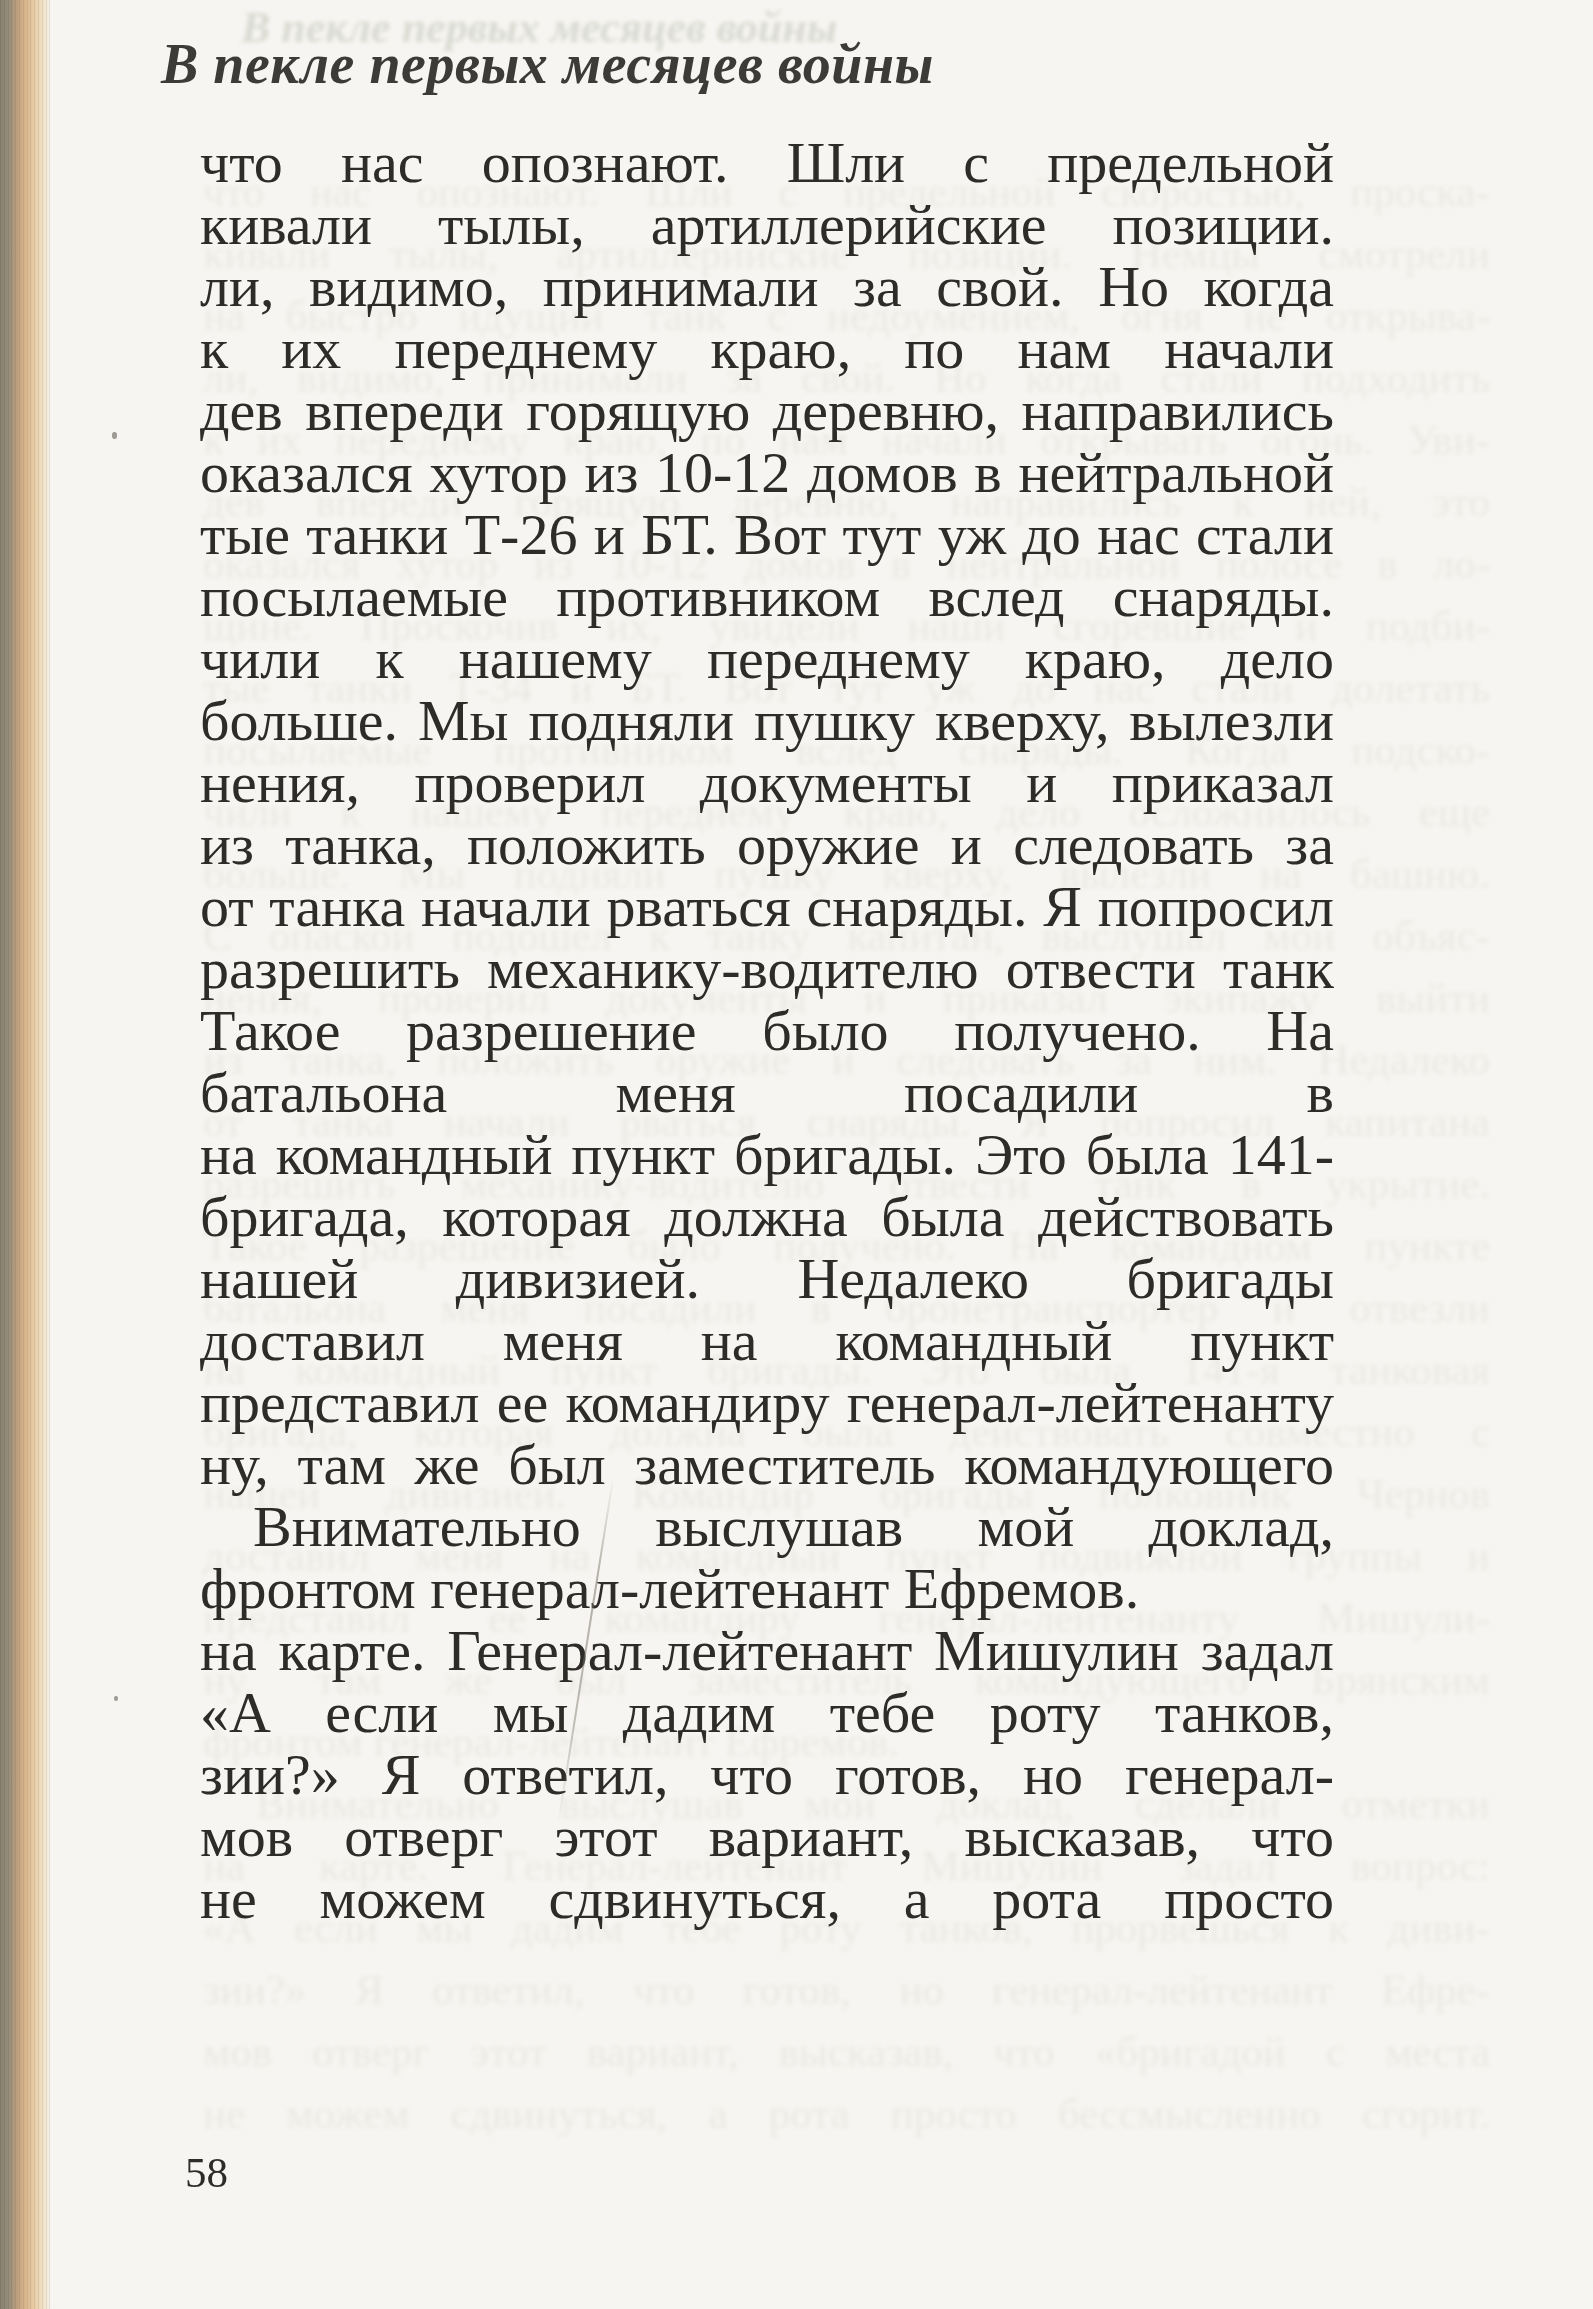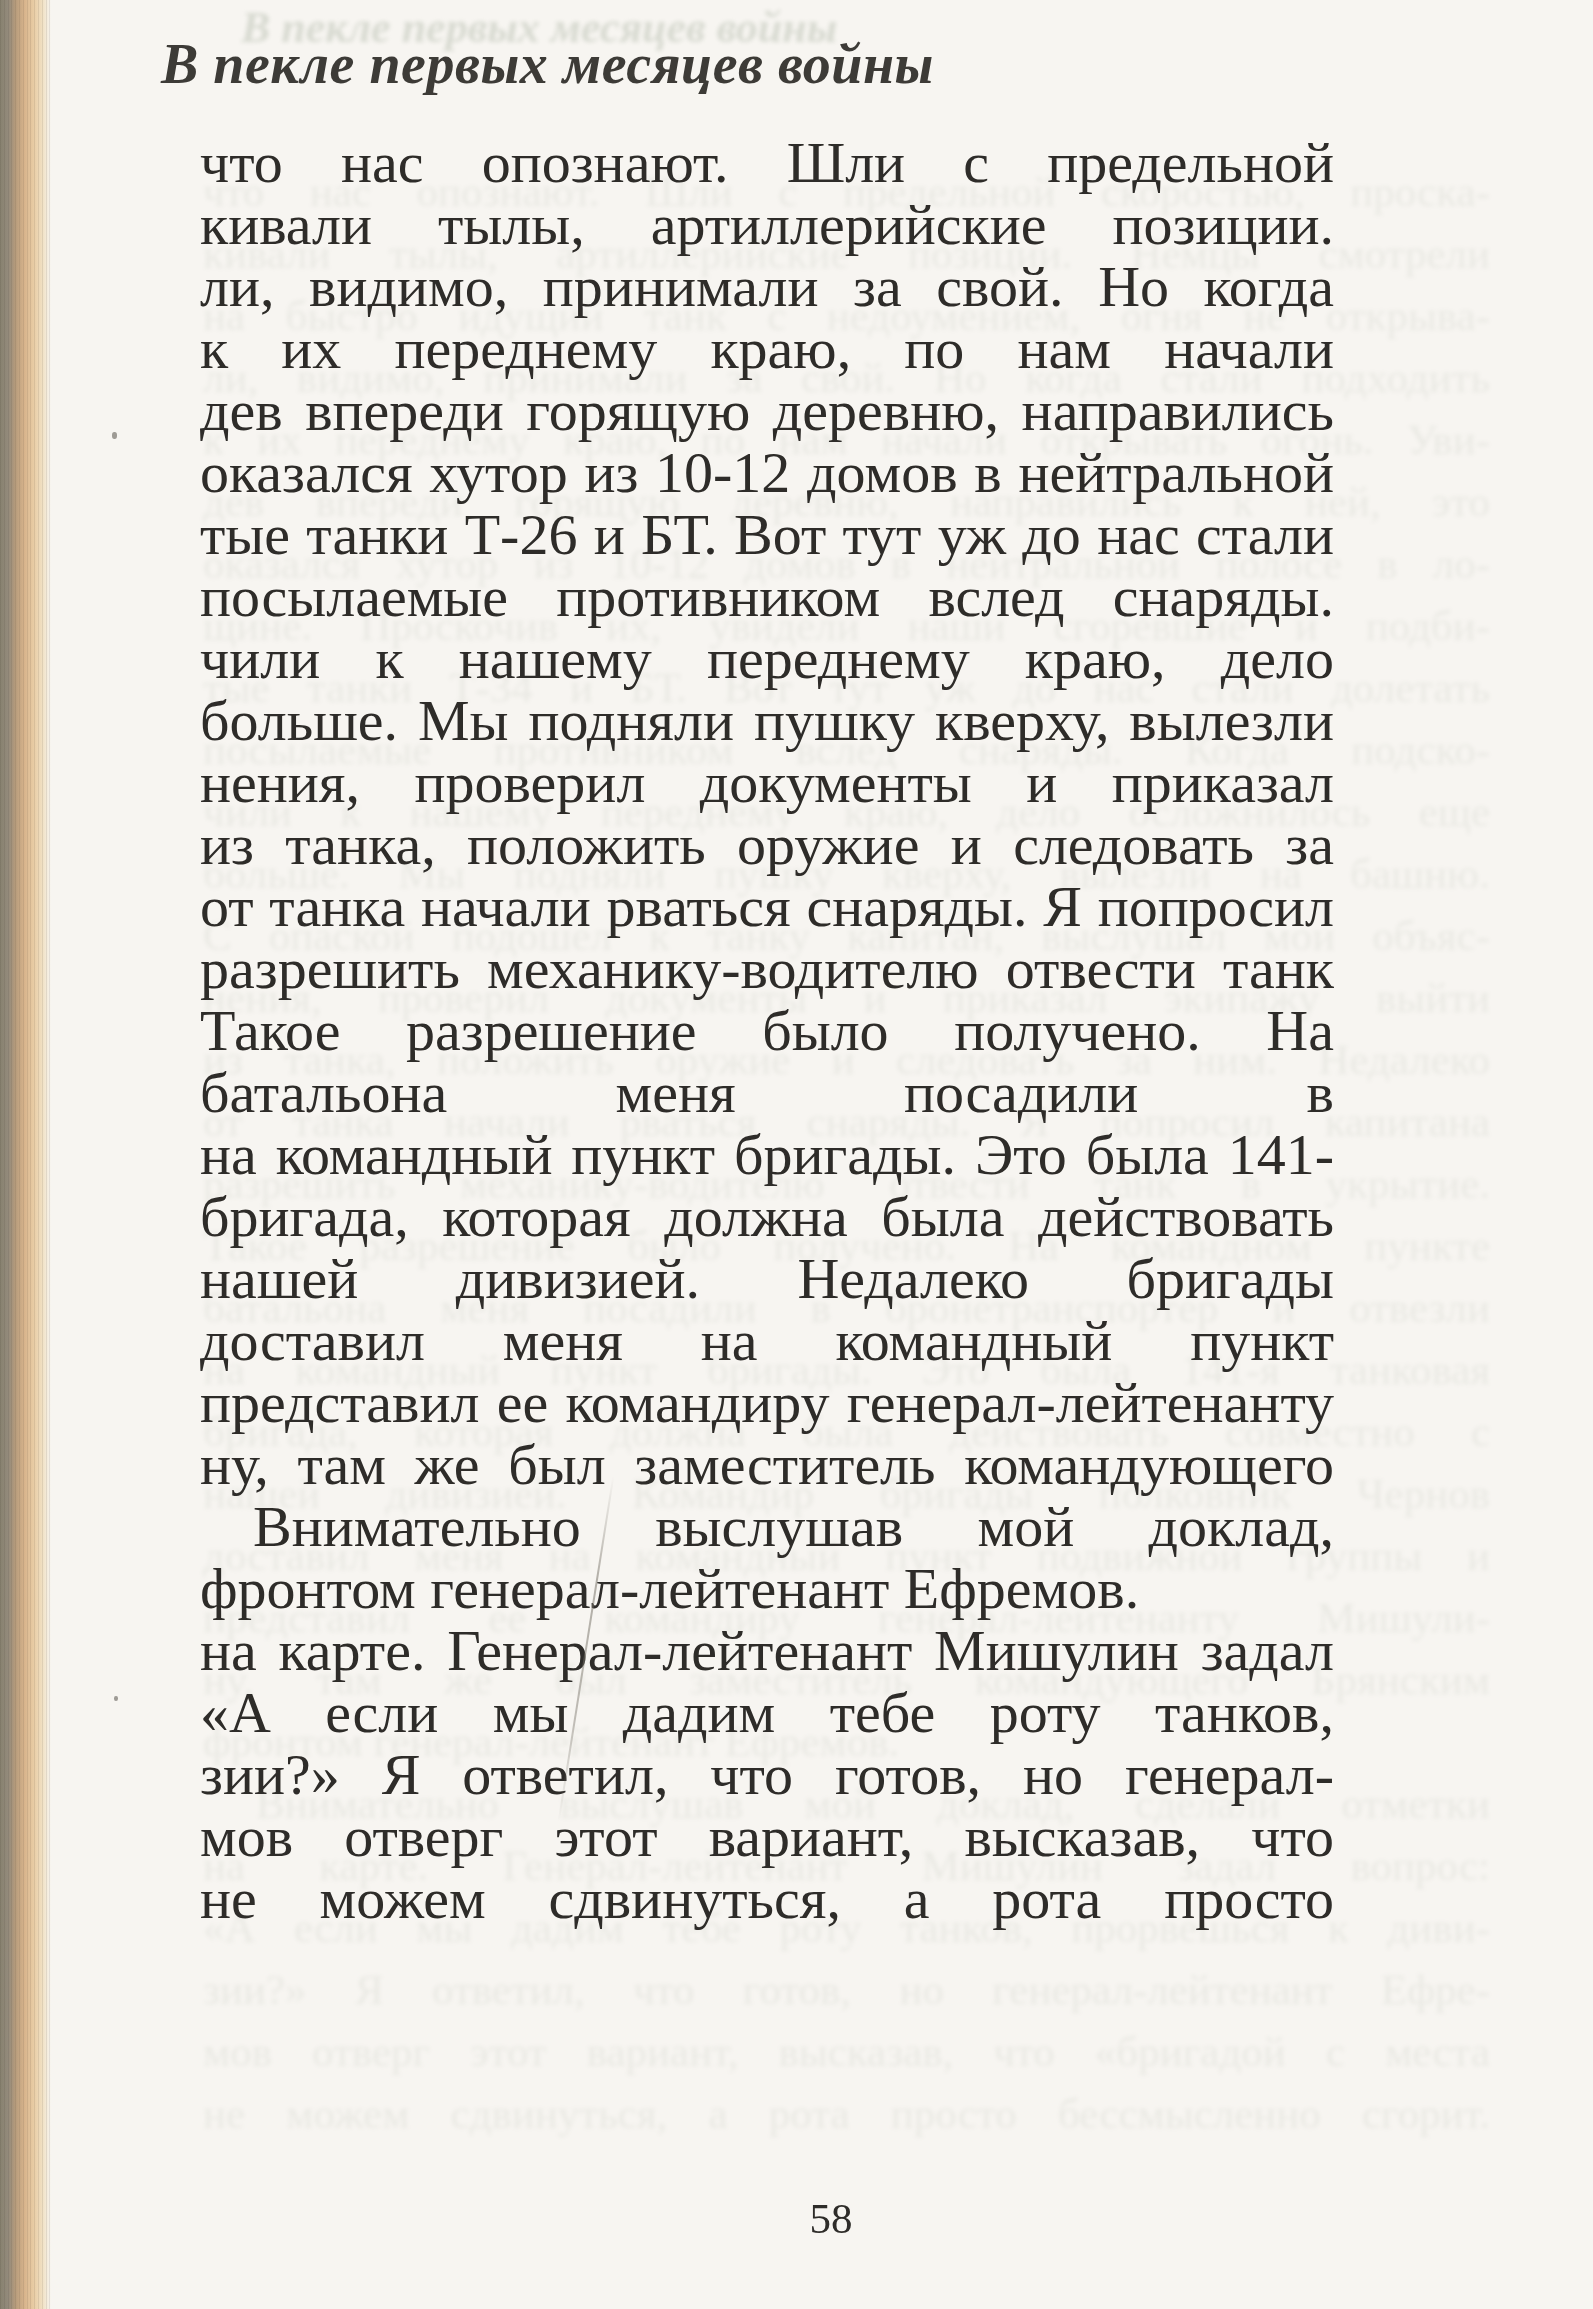--- a/index.html
+++ b/index.html
@@ -51,21 +51,21 @@
   }
   .line.end { text-align-last:left; }
   .line.indent { text-indent:53px; }
   .scratch {
     position:absolute; left:585px; top:1474px; width:1.9px; height:350px;
     background:linear-gradient(180deg, rgba(120,115,105,0) 0%, rgba(120,115,105,0.55) 30%, rgba(120,115,105,0.45) 70%, rgba(120,115,105,0) 100%);
     transform:rotate(9deg); pointer-events:none;
   }
   .page-number {
     position:absolute; left:185px; top:2148px; width:1292px;
-    text-align:center; font-size:43px; color:var(--ink,#2e2c29);margin-top:46px;
+    text-align:left; font-size:43px; color:var(--ink,#2e2c29);
   }
   .speck { position:absolute; background:rgba(70,65,58,0.5); border-radius:50%; }
 </style>
 </head>
 <body>
 
 <div class="page">
   <div class="gutter"></div>
 
   <div class="ghost-header">В пекле первых месяцев войны</div>

